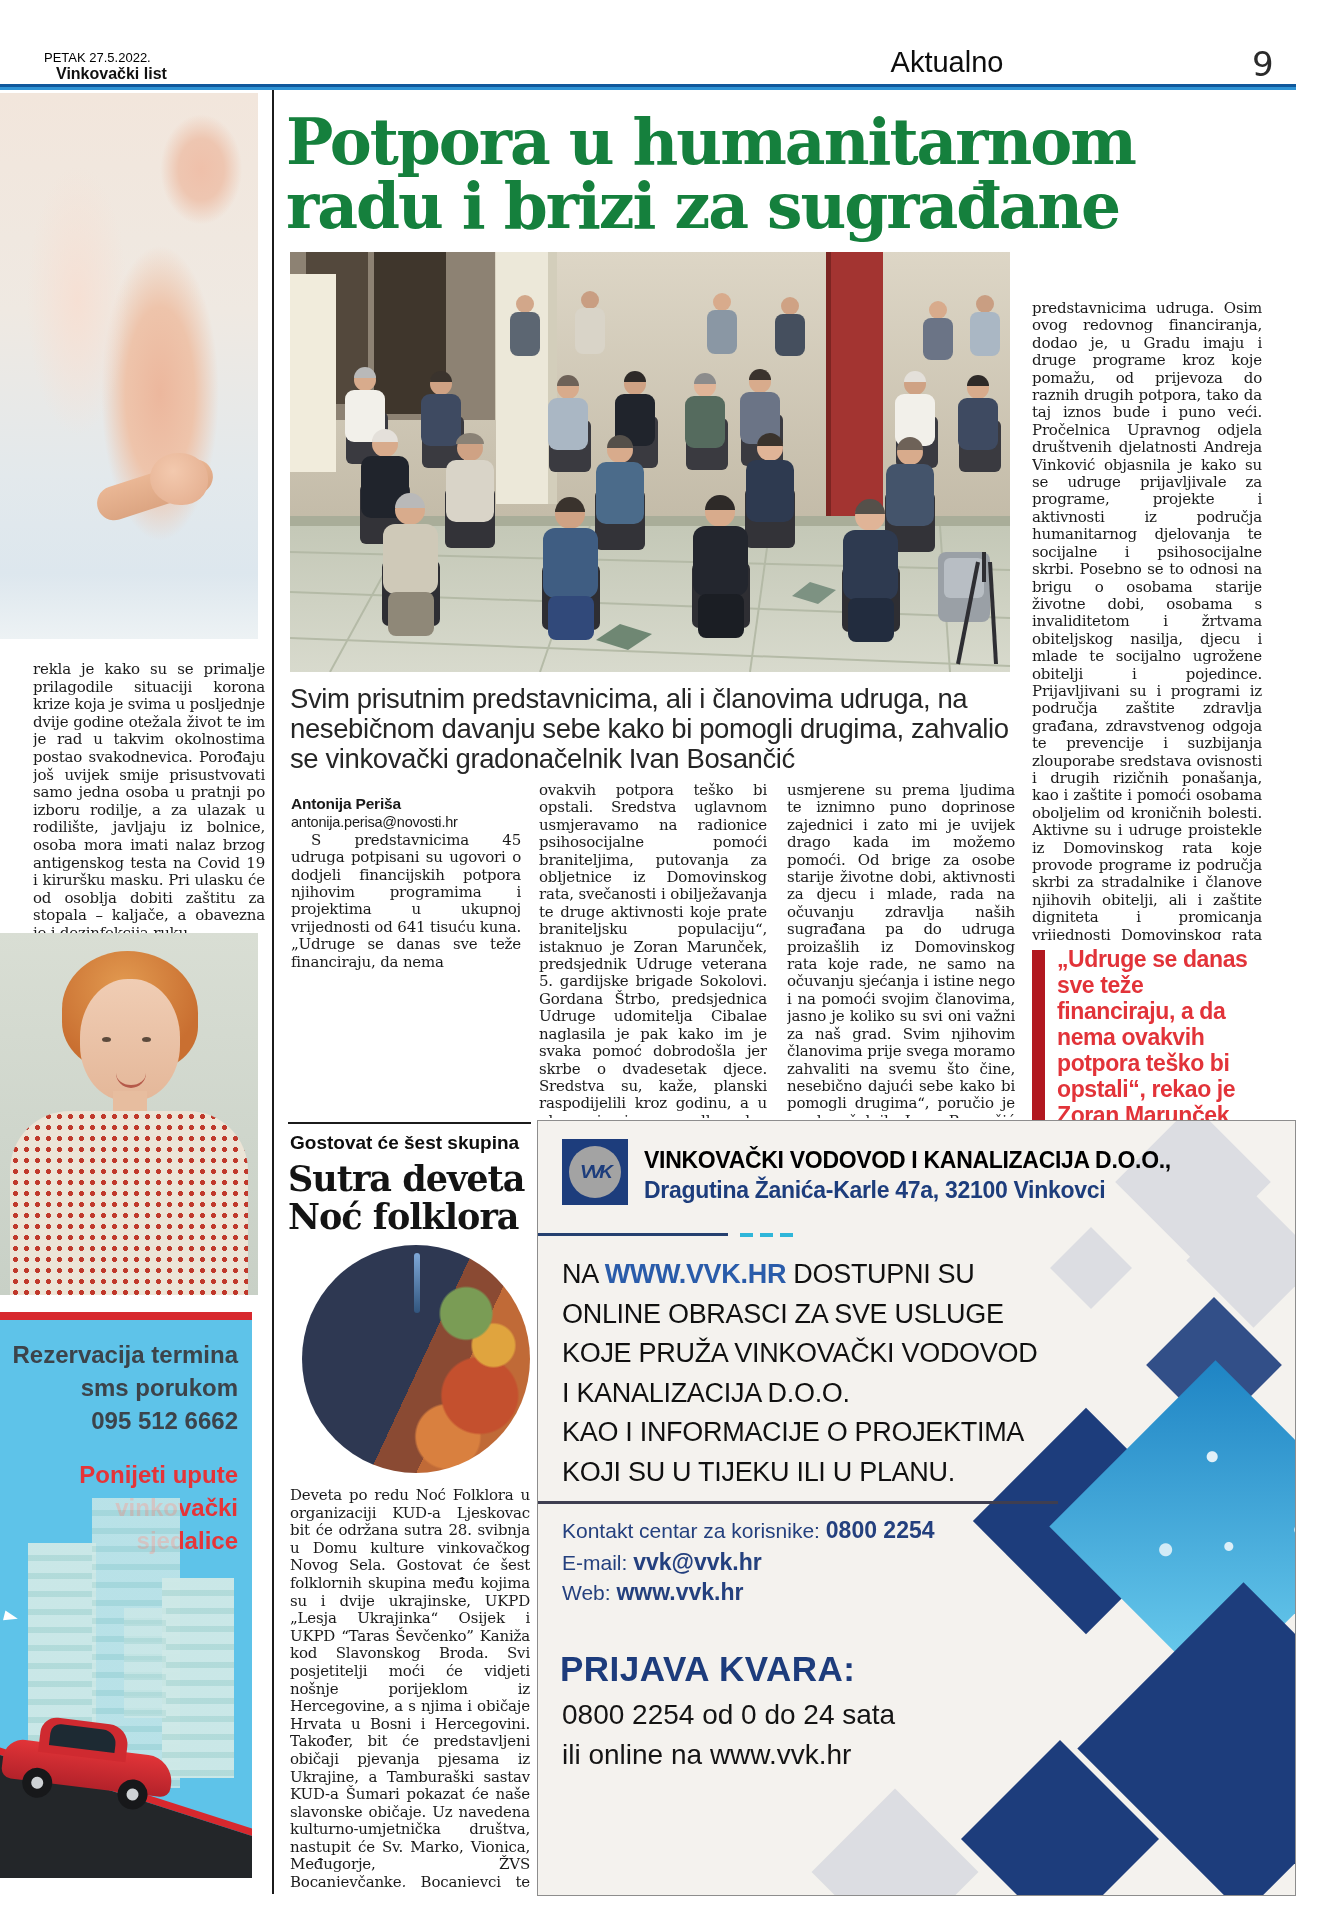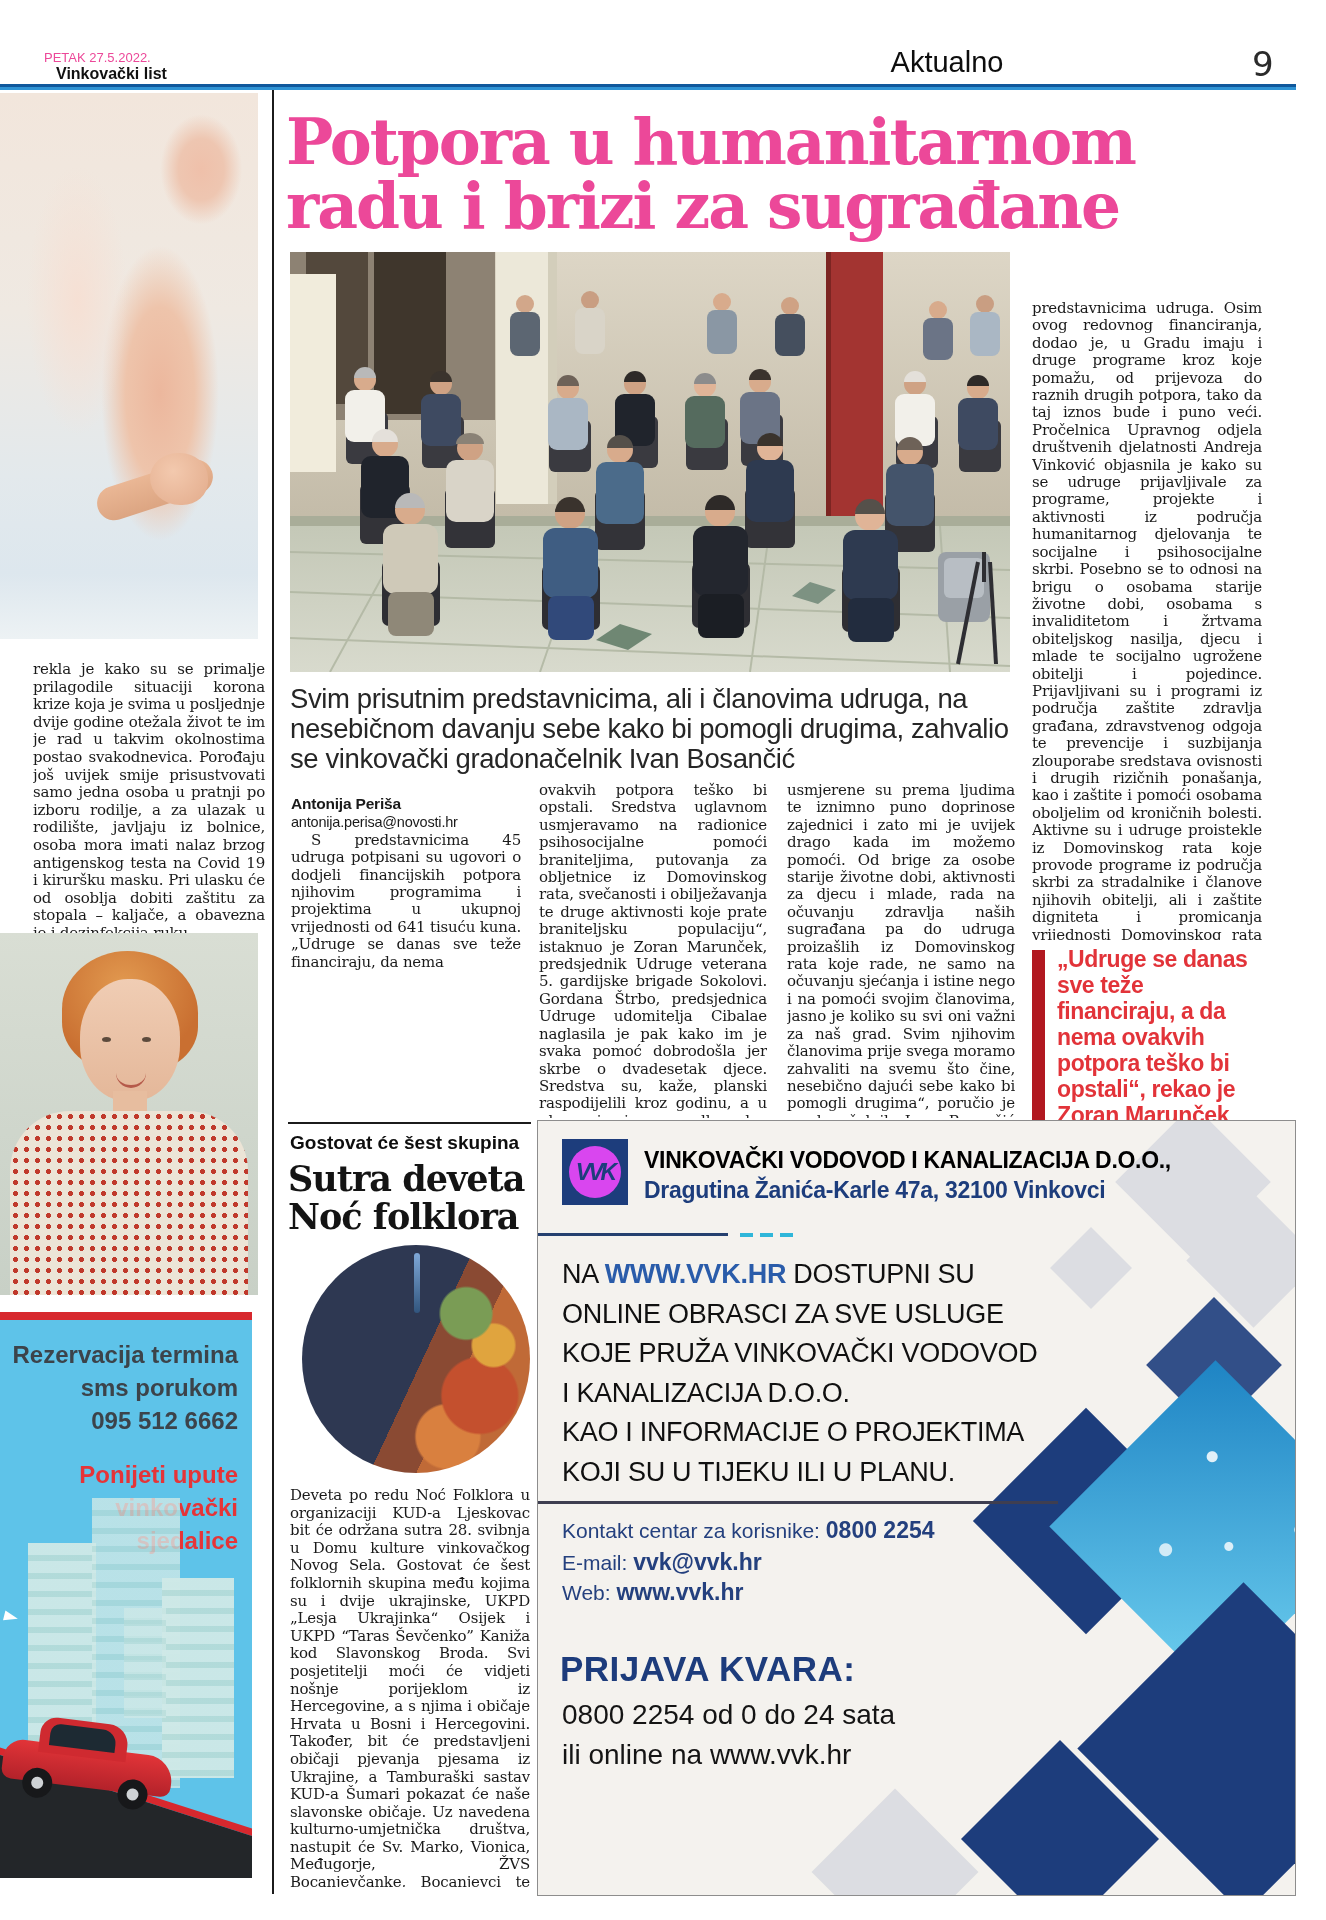--- a/index.html
+++ b/index.html
@@ -3,35 +3,35 @@
 <meta charset="utf-8">
 <style>
   html,body{margin:0;padding:0;background:#e8e8e8;}
   #page{position:relative;width:1326px;height:1920px;background:#ffffff;overflow:hidden;
         font-family:"Liberation Sans",sans-serif;color:#1a1a1a;}
   .abs{position:absolute;}
   .serif{font-family:"DejaVu Serif",serif;}
   .just{text-align:justify;text-justify:inter-word;}
 
   
-  .hdr-date{left:44px;top:50px;font-size:13px;color:#ec4899;}
+  .hdr-date{left:44px;top:50px;font-size:13px;color:#000000;}
   .hdr-masthead{left:56px;top:65px;font-size:16px;font-weight:bold;color:#111;}
   .hdr-section{left:822px;top:46px;width:250px;text-align:center;font-size:29px;color:#0d0d0d;}
   .hdr-page{left:1252px;top:44px;font-size:34px;color:#2b2b2b;font-family:"DejaVu Sans",sans-serif;}
   .rule-blue{left:0;top:84px;width:1296px;height:6px;
              background:linear-gradient(180deg,#10589c 0 45%,#ffffff 45% 55%,#2f93d4 55% 100%);}
 
   
   .vrule{left:272px;top:90px;width:2px;height:1804px;background:#1b1b1b;}
   .folk-rule{left:288px;top:1122px;width:243px;height:2px;background:#1b1b1b;}
 
   
   .kicker{left:290px;top:92px;font-size:17.5px;font-weight:bold;white-space:nowrap;color:#0e0e0e;}
   .headline{left:286px;top:110px;width:1010px;font-size:63px;line-height:64px;font-weight:bold;
-            letter-spacing:-2px;color:#ec4899;}
+            letter-spacing:-2px;color:#15803d;}
   .subhead{left:290px;top:684px;width:730px;font-size:27.5px;line-height:30px;color:#262626;letter-spacing:-0.4px;}
   .photo{left:290px;top:252px;width:720px;height:420px;background:#cfc8b8;}
   .col{font-size:15px;line-height:17.4px;letter-spacing:-0.2px;overflow:hidden;}
   .col1{left:291px;top:782px;width:230px;height:336px;}
   .col2{left:539px;top:782px;width:228px;height:336px;}
   .col3{left:787px;top:782px;width:228px;height:336px;}
   .col4{left:1032px;top:300px;width:230px;height:640px;}
   .lead{font-weight:bold;}
   .byline-name{font-family:"Liberation Sans",sans-serif;font-weight:bold;font-size:15.5px;margin-top:13px;}
   .byline-mail{font-family:"Liberation Sans",sans-serif;font-size:14.5px;margin-top:2px;}
@@ -90,22 +90,22 @@
       radial-gradient(circle at 84% 44%, #e0a43e 0 9%, rgba(0,0,0,0) 10%),
       radial-gradient(circle at 78% 66%, #c4502e 0 16%, rgba(0,0,0,0) 17%),
       radial-gradient(circle at 64% 84%, #d9803f 0 13%, rgba(0,0,0,0) 14%),
       linear-gradient(115deg,#2e3852 0 52%,#8a4a33 52% 66%,#c06a37 66% 100%);}
   .folk-pole{left:112px;top:8px;width:6px;height:60px;background:linear-gradient(180deg,#7fa8d8,#31557e);border-radius:3px;}
   .folk-body{left:290px;top:1487px;width:240px;height:400px;font-size:15px;line-height:17.6px;letter-spacing:-0.2px;overflow:hidden;}
 
   
   .ad{left:537px;top:1120px;width:759px;height:776px;background:#f4f2ee;border:1px solid #8d8d8d;overflow:hidden;box-sizing:border-box;}
   .ad-logo{position:absolute;left:24px;top:18px;width:66px;height:66px;background:#1d3d7c;}
-  .ad-logo-circle{position:absolute;left:7px;top:7px;width:52px;height:52px;border-radius:50%;background:#d946ef;
-                  display:flex;align-items:center;justify-content:center;font-weight:bold;font-size:23px;letter-spacing:-3px;color:#1d3d7c;font-style:italic;}
+  .ad-logo-circle{position:absolute;left:7px;top:7px;width:52px;height:52px;border-radius:50%;background:#a3a3a3;
+                  display:flex;align-items:center;justify-content:center;font-weight:bold;font-size:19px;letter-spacing:-3px;color:#1d3d7c;font-style:italic;}
   .ad-co1{position:absolute;left:106px;top:26px;font-size:23px;font-weight:bold;color:#000000;letter-spacing:-0.3px;}
   .ad-co2{position:absolute;left:106px;top:56px;font-size:23px;font-weight:bold;color:#1d3d7c;letter-spacing:-0.3px;}
   .ad-div1{position:absolute;left:0;top:112px;width:190px;height:3px;background:#25406f;}
   .ad-dash{position:absolute;top:112px;width:13px;height:4px;background:#2fb6d9;}
   .ad-body{position:absolute;left:24px;top:134px;font-size:27px;line-height:39.5px;color:#101010;white-space:nowrap;letter-spacing:-0.3px;}
   .ad-link{color:#2a5caa;font-weight:bold;}
   .ad-div2{position:absolute;left:0;top:380px;width:520px;height:3px;background:#3e3e50;}
   .ad-contact{position:absolute;left:24px;font-size:21px;color:#24407e;white-space:nowrap;}
   .ad-contact b{font-size:23px;}
   .ad-fault-title{position:absolute;left:22px;top:528px;font-size:35px;font-weight:bold;color:#1d3c7c;letter-spacing:0.5px;}

